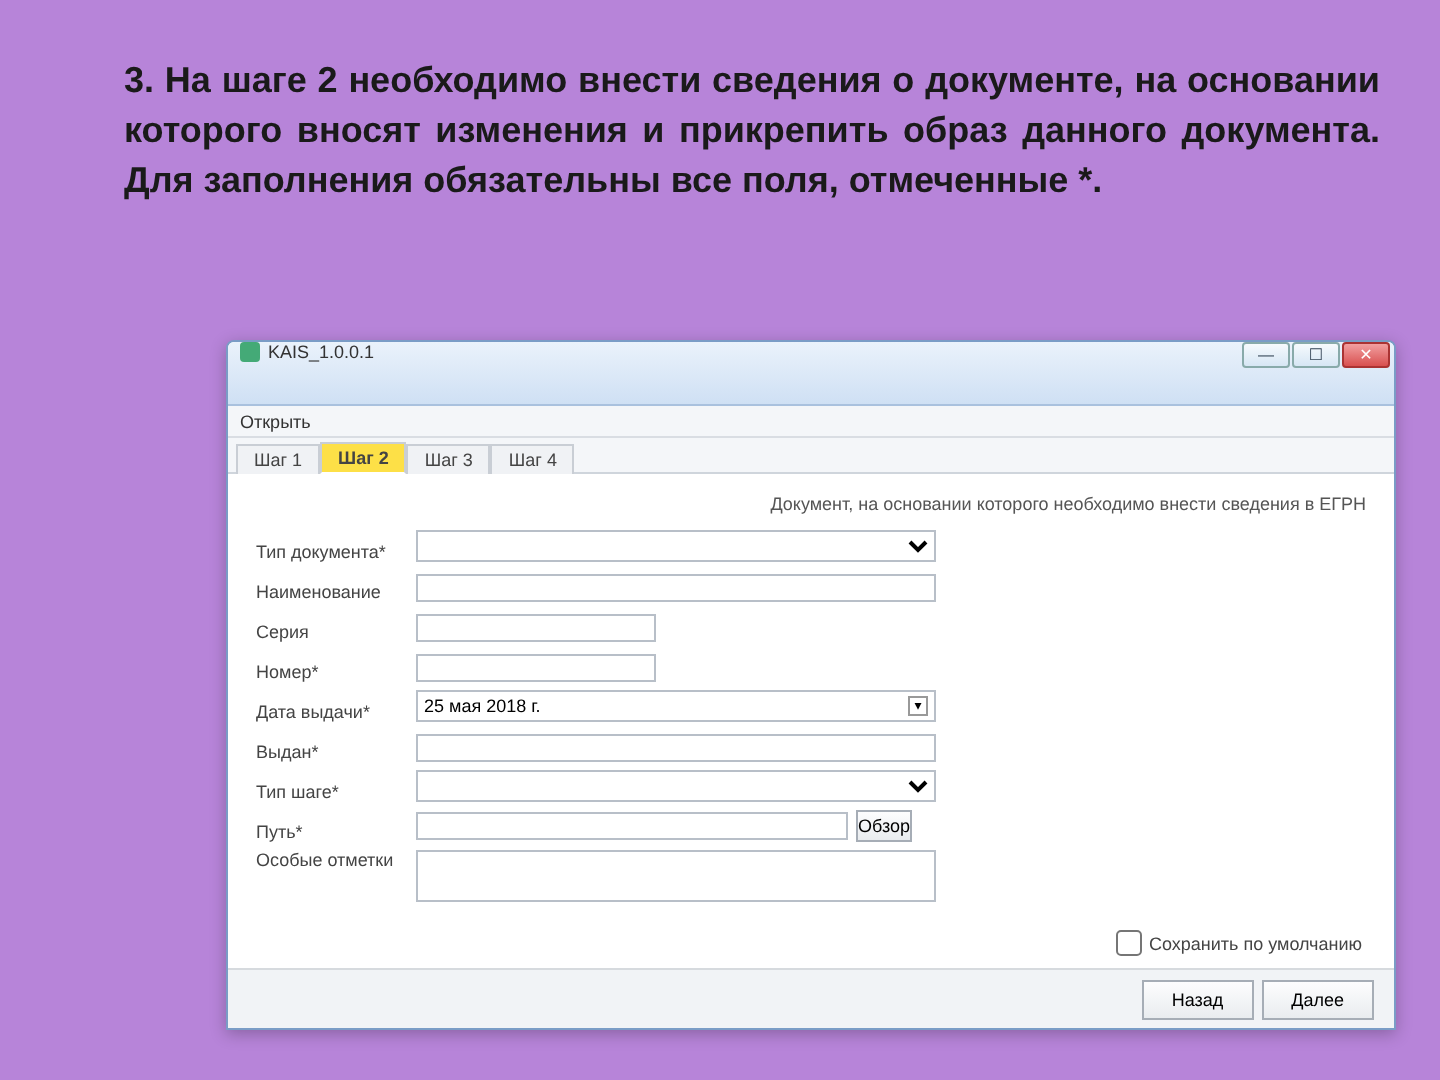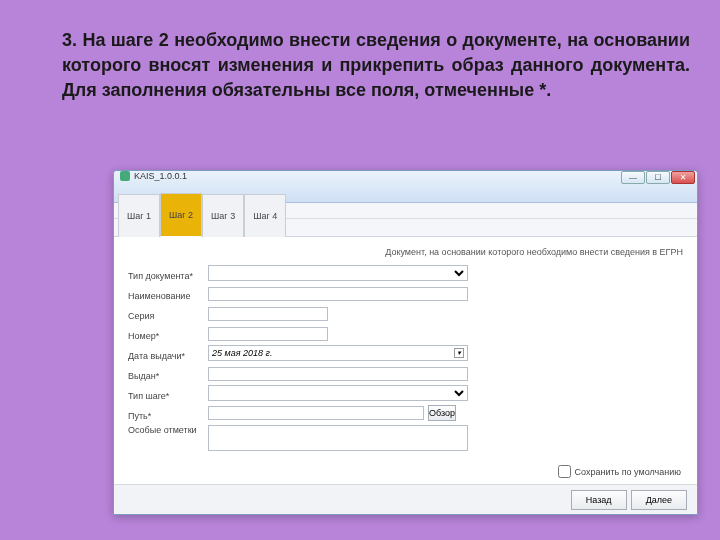--- a/index.html
+++ b/index.html
@@ -62,30 +62,30 @@
   }
   .menubar span { font-size: 9px; color:#333; }
   .tabstrip {
     height: 18px;
     background: #f4f6f9;
     border-bottom: 1px solid #cfd5dc;
     display:flex;align-items:flex-end;
     padding-left:4px;
   }
   .tab {
-    padding: 16px 8px;
+    padding: 2px 8px;
     font-size:9px;
     background:#f0f2f5;
     border:1px solid #c9ced5;
     border-bottom:none;
     margin-right:0;
     color:#444;
     position:relative; top:1px;
   }
-  .tab.active { background:#eab308; border-bottom:1px solid #fff; }
+  .tab.active { background:#fde047; border-bottom:1px solid #fff;font-weight:bold; }
   .form-area {
     padding: 10px 14px 4px 14px;
     background:#fff;
   }
   .form-heading {
     font-size:9px; color:#555;
     margin-bottom:8px;
     text-align:right;
   }
   .row {
@@ -105,21 +105,21 @@
     border:1px solid #b8bfc8;
     background:#fff;
     padding:1px 3px;
     height:14px;
     font-family:inherit;
   }
   select { height:16px; }
   textarea { height:26px; resize:none; }
   .w-wide { width: 260px; }
   .w-med { width: 120px; }
-  .w-date { width: 260px; display:flex; align-items:center; border:1px solid #b8bfc8; height:16px; padding:0 3px; justify-content:space-between;font-style:italic;}
+  .w-date { width: 260px; display:flex; align-items:center; border:1px solid #b8bfc8; height:16px; padding:0 3px; justify-content:space-between;}
   .btn {
     border:1px solid #a6adb6;
     background:linear-gradient(#fdfdfe,#e9ecef);
     font-size:9px; padding:1px 0;
     height:16px;
   }
   .save-default {
     display:flex; justify-content:flex-end; align-items:center;
     padding: 6px 16px 4px 0;
     font-size:9px; color:#444;

